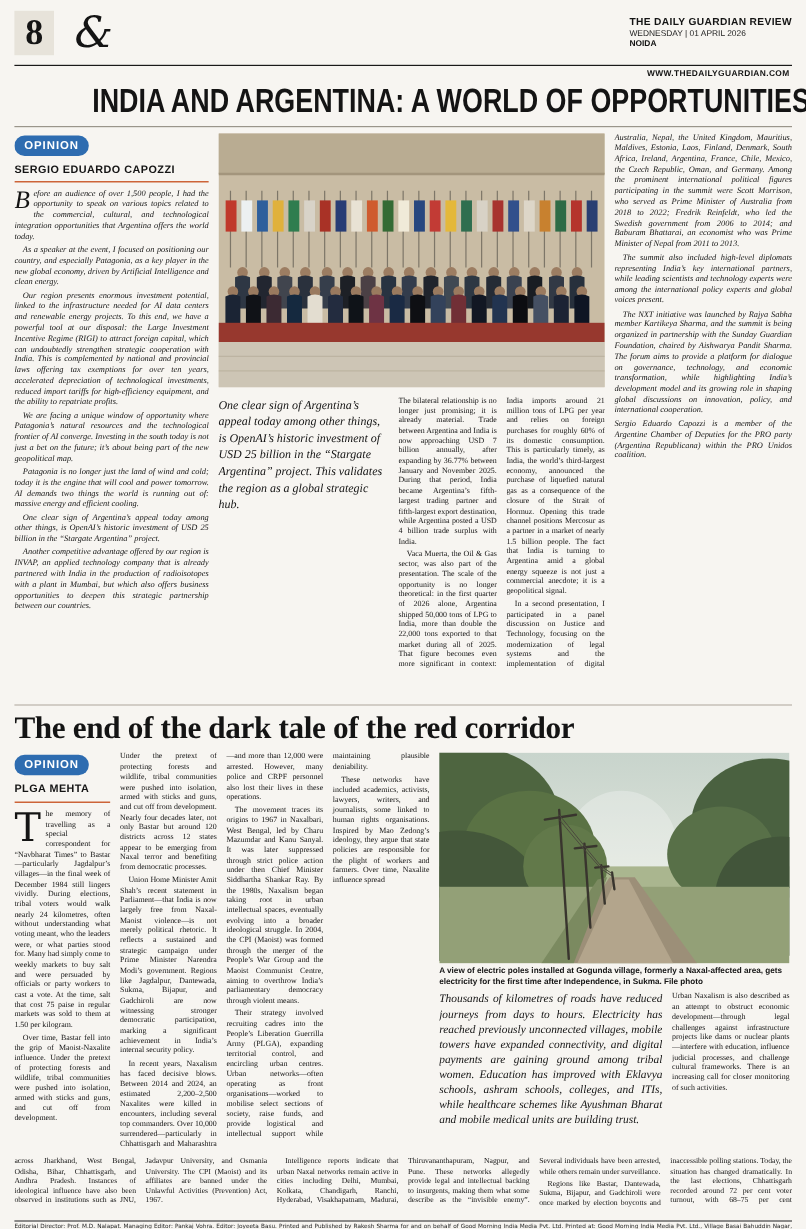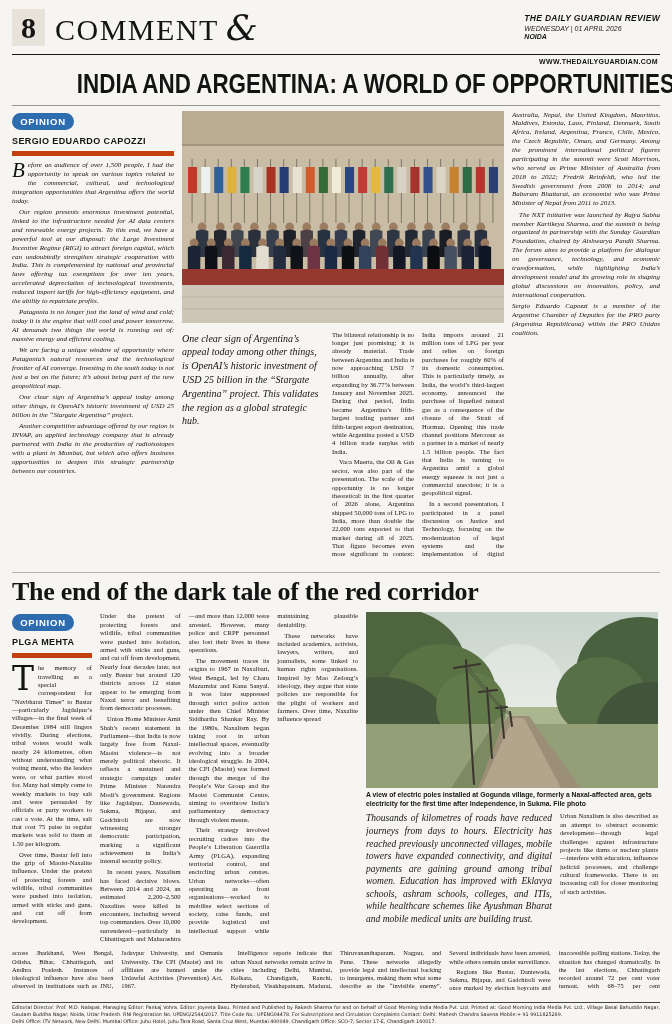--- a/index.html
+++ b/index.html
@@ -9,52 +9,52 @@
     width: 672px; height: 1024px; margin: 0 auto; position: relative;
     background: #f7f5f1; color: #141414; overflow: hidden;
     padding: 4px 12px; font-family: "Liberation Serif", serif;
   }
   
   .masthead { display: flex; justify-content: space-between; align-items: flex-start; height: 50px; }
   .mast-left { display: flex; align-items: center; gap: 10px; padding-top: 4px; }
   .pagenum { font: 700 30px/1.1 "Liberation Serif", serif; background: #e7e3da; padding: 2px 9px; }
   .section-title { font: 400 30px/1.1 "Liberation Serif", serif; letter-spacing: 1.5px; display: flex; align-items: baseline; }
   .amp { font-style: italic; font-size: 36px; font-family: "DejaVu Serif", serif; margin: 0 7px; }
-  .mast-right { font-family: "Liberation Sans", sans-serif; padding-top: 9px; font-style: italic; }
+  .mast-right { font-family: "Liberation Sans", sans-serif; padding-top: 9px; }
   .pub { font-size: 8.5px; font-weight: 700; letter-spacing: .3px; }
   .dateline { font-size: 7px; margin-top: 2px; color: #222; }
   .city { font-size: 7px; font-weight: 700; margin-top: 1px; }
   .rule-strong { border-top: 1.5px solid #1a1a1a; }
   .website { text-align: right; font: 700 7px "Liberation Sans", sans-serif; padding: 3px 2px 1px; letter-spacing: .3px; }
   h1.headline1 { margin: 1px 0 4px; text-align: center; font: 800 28px/1.2 "Liberation Sans", sans-serif; transform: scaleX(.8); white-space: nowrap; }
   .rule-light { border-top: 1px solid #9a958b; margin: 2px 0 5px; }
   
   .opinion { display: inline-block; background: #2e6cb0; color: #fff; font: 700 9.5px "Liberation Sans", sans-serif;
              padding: 3px 0; width: 62px; text-align: center; border-radius: 9px; letter-spacing: .8px; }
   .author { font: 800 9px/1.3 "Liberation Sans", sans-serif; letter-spacing: .4px; margin: 6px 0 0;
-            padding-bottom: 4px; border-bottom: 5px solid #c2410c; }
+            padding-bottom: 4px; border-bottom: 1px solid #c2410c; }
   .body p { font-size: 6.6px; line-height: 1.27; text-align: justify; margin: 0 0 2.5px; }
   .body p + p { text-indent: 7px; }
   .big .body p, .big.body p { font-size: 7px; font-style: italic; }
   .dropcap1 > p:first-child::first-letter { float: left; font-size: 21px; line-height: .84; padding: 1px 3px 0 0; }
   .dropcap2 > p:first-child::first-letter { float: left; font-size: 33px; line-height: .8; padding: 2px 4px 0 0; font-family: "DejaVu Serif", serif; }
   figure { margin: 0; overflow: hidden; }
   figure svg { width: 100%; height: 100%; display: block; }
   
   .a1-grid { display: grid; grid-template-columns: 162px 142px 172px 148px; grid-template-rows: 212px 234px;
              gap: 6px 8px; margin-top: 3px; }
   .a1-left  { grid-column: 1; grid-row: 1 / 3; overflow: hidden; }
   .a1-photo { grid-column: 2 / 4; grid-row: 1; }
   .a1-right { grid-column: 4; grid-row: 1 / 3; overflow: hidden; }
   .a1-caption { grid-column: 2; grid-row: 2; font: italic 400 10px/1.38 "Liberation Serif", serif; padding-top: 3px; overflow: hidden; }
   .a1-mid { grid-column: 3; grid-row: 2; column-count: 2; column-gap: 8px; column-fill: auto; height: 234px; overflow: hidden; padding-top: 2px; }
   .a1-left .body-wrap { margin-top: 5px; }
   .bio { font-style: italic; }
   
-  .article2 { margin-top: 9px; border-top: 1px solid #b9b4aa; padding-top: 4px; }
+  .article2 { margin-top: 24px; border-top: 1px solid #b9b4aa; padding-top: 4px; }
   h2.headline2 { margin: 0 0 6px; font: 700 26px/1.15 "Liberation Serif", serif; letter-spacing: -.3px; }
   .a2-top { display: flex; gap: 8px; height: 332px; }
   .a2-col1 { width: 80px; overflow: hidden; }
   .a2-col1 .body-wrap { margin-top: 6px; }
   .a2-rest { width: 258px; column-count: 3; column-gap: 8px; column-fill: auto; height: 332px; overflow: hidden; }
   .a2-right { width: 292px; }
   .a2-photo { width: 292px; height: 176px; }
   .a2-caption { font: 700 6.8px/1.3 "Liberation Sans", sans-serif; padding: 3px 0 2px; height: 24px; overflow: hidden; }
   .a2-lower { display: flex; gap: 8px; height: 128px; overflow: hidden; }
   .quote { width: 186px; font: italic 400 9.5px/1.32 "Liberation Serif", serif; text-align: justify; overflow: hidden; }
@@ -67,21 +67,20 @@
 </style>
 </head>
 <body>
 
 <div class="page">
 
   <div class="masthead">
     <div class="mast-left">
       <div class="pagenum">8</div>
       <div class="section-title">
-        <span>COMMENT</span>
         <span class="amp">&amp;</span>
       </div>
     </div>
     <div class="mast-right">
       <div class="pub">THE DAILY GUARDIAN REVIEW</div>
       <div class="dateline">WEDNESDAY | 01 APRIL 2026</div>
       <div class="city">NOIDA</div>
     </div>
   </div>
   <div class="rule-strong"></div>
@@ -90,23 +89,24 @@
   <h1 class="headline1">INDIA AND ARGENTINA: A WORLD OF OPPORTUNITIES</h1>
   <div class="rule-light"></div>
 
   <div class="a1-grid">
 
     <div class="a1-left big">
       <div class="opinion">OPINION</div>
       <div class="author">SERGIO EDUARDO CAPOZZI</div>
       <div class="body body-wrap dropcap1">
           <p>Before an audience of over 1,500 people, I had the opportunity to speak on various topics related to the commercial, cultural, and technological integration opportunities that Argentina offers the world today.</p>
+          <p>As a speaker at the event, I focused on positioning our country, and especially Patagonia, as a key player in the new global economy, driven by Artificial Intelligence and clean energy.</p>
           <p>Our region presents enormous investment potential, linked to the infrastructure needed for AI data centers and renewable energy projects. To this end, we have a powerful tool at our disposal: the Large Investment Incentive Regime (RIGI) to attract foreign capital, which can undoubtedly strengthen strategic cooperation with India. This is complemented by national and provincial laws offering tax exemptions for over ten years, accelerated depreciation of technological investments, reduced import tariffs for high-efficiency equipment, and the ability to repatriate profits.</p>
+          <p>We are facing a unique window of opportunity where Patagonia’s natural resources and the technological frontier of AI converge. Investing in the south today is not just a bet on the future; it’s about being part of the new geopolitical map.</p>
           <p>Patagonia is no longer just the land of wind and cold; today it is the engine that will cool and power tomorrow. AI demands two things the world is running out of: massive energy and efficient cooling.</p>
-          <p>We are facing a unique window of opportunity where Patagonia’s natural resources and the technological frontier of AI converge. Investing in the south today is not just a bet on the future; it’s about being part of the new geopolitical map.</p>
           <p>One clear sign of Argentina’s appeal today among other things, is OpenAI’s historic investment of USD 25 billion in the “Stargate Argentina” project.</p>
           <p>Another competitive advantage offered by our region is INVAP, an applied technology company that is already partnered with India in the production of radioisotopes with a plant in Mumbai, but which also offers business opportunities to deepen this strategic partnership between our countries.</p>
         </div>
     </div>
 
     <figure class="a1-photo">
       <svg viewBox="0 0 320 212" preserveAspectRatio="none">
         <rect width="320" height="212" fill="#c9bca4"></rect>
         <rect width="320" height="34" fill="#b9ac92"></rect>
         <line x1="0" y1="34" x2="320" y2="34" stroke="#a3957c" stroke-width="2"></line>
@@ -221,20 +221,21 @@
           <p>The bilateral relationship is no longer just promising; it is already material. Trade between Argentina and India is now approaching USD 7 billion annually, after expanding by 36.77% between January and November 2025. During that period, India became Argentina’s fifth-largest trading partner and fifth-largest export destination, while Argentina posted a USD 4 billion trade surplus with India.</p>
           <p>Vaca Muerta, the Oil &amp; Gas sector, was also part of the presentation. The scale of the opportunity is no longer theoretical: in the first quarter of 2026 alone, Argentina shipped 50,000 tons of LPG to India, more than double the 22,000 tons exported to that market during all of 2025. That figure becomes even more significant in context: India imports around 21 million tons of LPG per year and relies on foreign purchases for roughly 60% of its domestic consumption. This is particularly timely, as India, the world’s third-largest economy, announced the purchase of liquefied natural gas as a consequence of the closure of the Strait of Hormuz. Opening this trade channel positions Mercosur as a partner in a market of nearly 1.5 billion people. The fact that India is turning to Argentina amid a global energy squeeze is not just a commercial anecdote; it is a geopolitical signal.</p>
           <p>In a second presentation, I participated in a panel discussion on Justice and Technology, focusing on the modernization of legal systems and the implementation of digital governance, alongside international experts and jurists. There, I underscored the importance of ensuring that our legal frameworks keep pace with the rapid transformations driven by artificial intelligence, while preserving legal certainty as the foundation for major investment.</p>
         </div>
 
     </div>
 
     <div class="a1-right big body">
       <div>
           <p>Australia, Nepal, the United Kingdom, Mauritius, Maldives, Estonia, Laos, Finland, Denmark, South Africa, Ireland, Argentina, France, Chile, Mexico, the Czech Republic, Oman, and Germany. Among the prominent international political figures participating in the summit were Scott Morrison, who served as Prime Minister of Australia from 2018 to 2022; Fredrik Reinfeldt, who led the Swedish government from 2006 to 2014; and Baburam Bhattarai, an economist who was Prime Minister of Nepal from 2011 to 2013.</p>
+          <p>The summit also included high-level diplomats representing India’s key international partners, while leading scientists and technology experts were among the international policy experts and global voices present.</p>
           <p>The NXT initiative was launched by Rajya Sabha member Kartikeya Sharma, and the summit is being organized in partnership with the Sunday Guardian Foundation, chaired by Aishwarya Pandit Sharma. The forum aims to provide a platform for dialogue on governance, technology, and economic transformation, while highlighting India’s development model and its growing role in shaping global discussions on innovation, policy, and international cooperation.</p>
         </div>
       <p class="bio">Sergio Eduardo Capozzi is a member of the Argentine Chamber of Deputies for the PRO party (Argentina Republicana) within the PRO Unidos coalition.</p>
     </div>
   </div>
 
   <section class="article2">
     <h2 class="headline2">The end of the dark tale of the red corridor</h2>
     <div class="a2-top">
       <div class="a2-col1">

